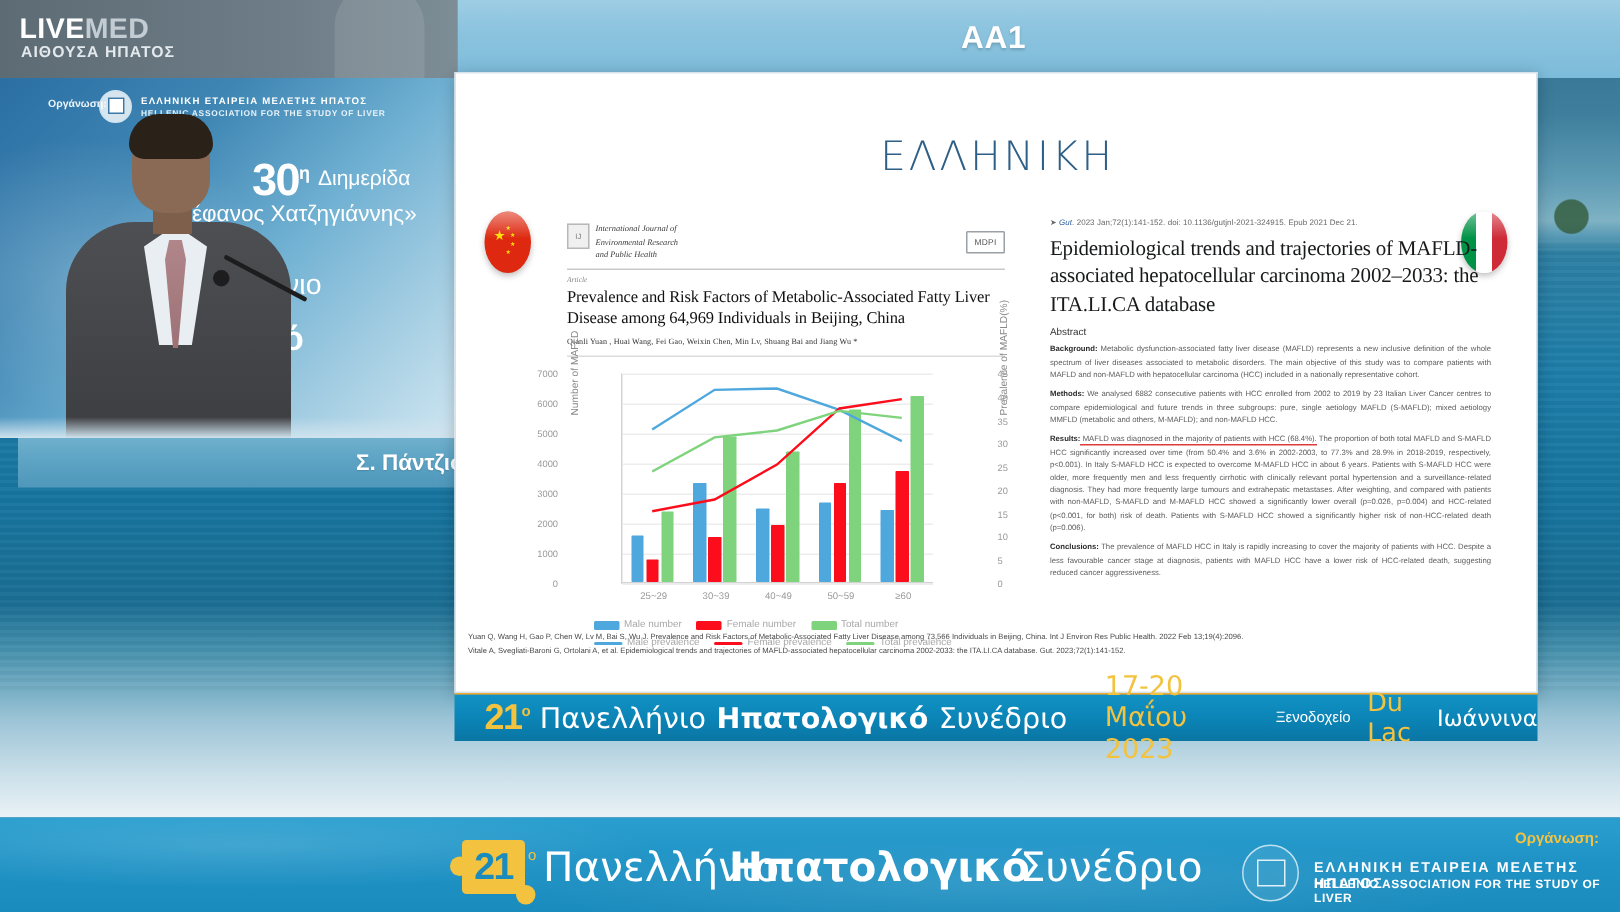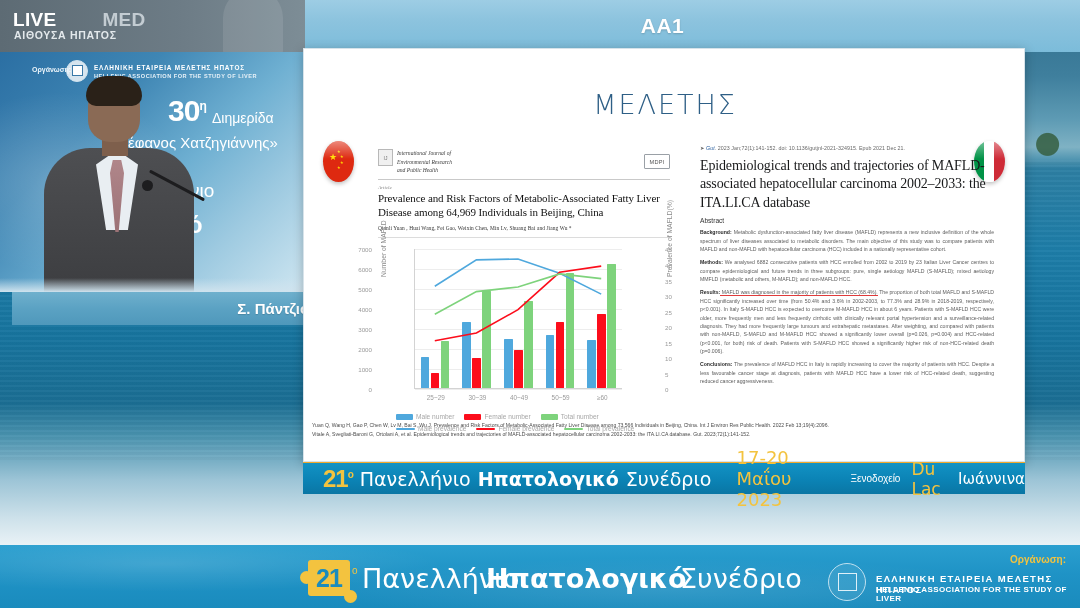--- a/index.html
+++ b/index.html
@@ -52,21 +52,21 @@
   }
   .puzzle-ghost {
     position: absolute; right: 22px; top: -12px; width: 60px; height: 70px;
     background: rgba(255,255,255,.10); border-radius: 30px 30px 8px 8px;
   }
   .livemed-title {
     position: absolute; left: 13px; top: 9px;
     font-size: 19px; font-weight: bold; letter-spacing: .3px;
   }
   .livemed-title .live { color: #ffffff; text-align: center; }
-  .livemed-title .med  { color: #c3ccd2; margin-left: 46px; }
+  .livemed-title .med  { color: #c3ccd2; }
   .livemed-sub {
     position: absolute; left: 14px; top: 29px;
     font-size: 10.5px; font-weight: bold; color: #e3e9ec; letter-spacing: .7px;
   }
 
   
   .title-bar {
     position: absolute; left: 305px; top: 0; width: 775px; height: 52px;
     background: linear-gradient(180deg,#9dcde4 0%,#8cc3de 40%,#7cbcda 100%);
     display: flex; align-items: center; justify-content: center;
@@ -104,21 +104,21 @@
   }
   .vp-eemh-1 {
     position: absolute; left: 94px; top: 12px; font-size: 6.4px;
     color: #ffffff; letter-spacing: .85px; font-weight: bold;
   }
   .vp-eemh-2 {
     position: absolute; left: 94px; top: 21px; font-size: 5.6px;
     color: #e6f1f8; letter-spacing: .5px; font-weight: bold;
   }
   .vp-30 {
-    position: absolute; left: 168px; top: 42px;
+    position: absolute; left: 168px; top: 52px;
     font-size: 30px; color: #ffffff; font-weight: bold; letter-spacing: -1px;
   }
   .vp-30 sup { font-size: 12px; }
   .vp-dimerida {
     position: absolute; left: 212px; top: 58px; font-size: 14px; color: #ffffff;
   }
   .vp-hatzi {
     position: absolute; left: 128px; top: 82px; font-size: 15px; color: #ffffff; font-weight: 400;
   }
   .vp-lino {
@@ -403,21 +403,21 @@
     <div class="spk-mic-head"></div>
     <div class="vp-bottom-fade"></div>
   </div>
 
   <div class="name-bar">
     <div class="nm">Σ. Πάντζιος</div>
   </div>
 
   <div class="slide">
 
-    <div class="slide-title">ΜΕΛΕΤΗΣ</div>
+    <div class="slide-title">ΕΛΛΗΝΙΚΗ</div>
 
     <div class="flag flag-cn">
       <span class="star-big">★</span>
       <span class="s1">★</span>
       <span class="s2">★</span>
       <span class="s3">★</span>
       <span class="s4">★</span>
       <div class="flag-gloss"></div>
     </div>
     <div class="flag flag-it">

